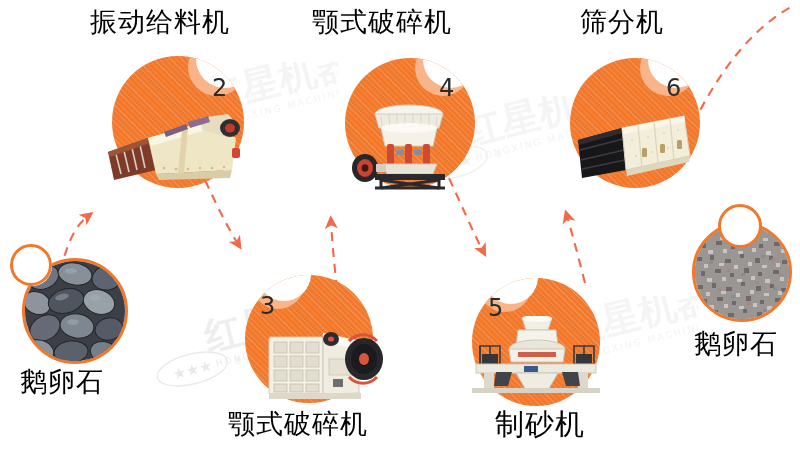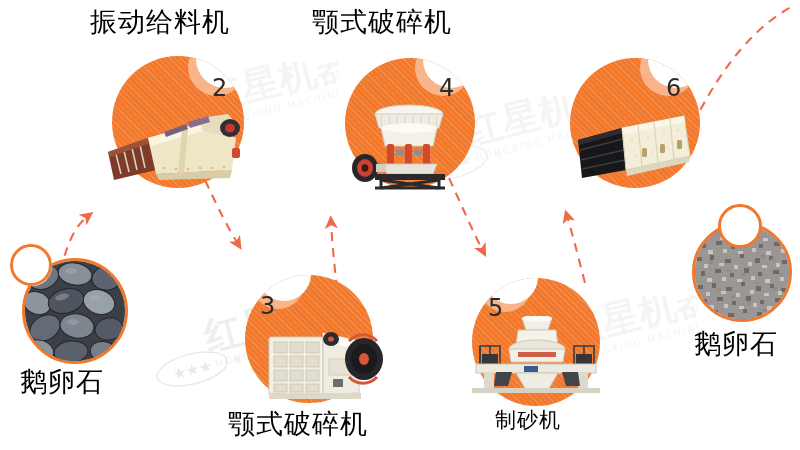--- a/index.html
+++ b/index.html
@@ -76,21 +76,21 @@
   
   .label{
     position:absolute;
     color:#000000;
     font-size:27px;
     line-height:1;
     white-space:nowrap;
     letter-spacing:1px;
     font-family:"DejaVu Sans","Liberation Sans",sans-serif;
   }
-  .label.small{font-size:21px;}
+  .label.small{font-size:29px;}
 </style>
 </head>
 <body>
 
 <div id="stage">
 
   <svg id="arrows" viewBox="0 0 800 450" xmlns="http://www.w3.org/2000/svg">
     <defs>
       <marker id="ah" markerWidth="7" markerHeight="7" refX="3.2" refY="3.5" orient="auto" markerUnits="strokeWidth">
         <path d="M0,0.4 L6.4,3.5 L0,6.6 L1.6,3.5 Z" fill="#F2694A"></path>
@@ -362,20 +362,21 @@
         <rect x="112" y="57" width="10" height="16"></rect>
       </g>
 
       <path d="M30,56 L46,56 L42,70 L28,70 Z" fill="#43434a"></path>
       <path d="M96,56 L112,56 L114,70 L100,70 Z" fill="#43434a"></path>
       <rect x="6" y="72" width="128" height="5" fill="#d6d2c4"></rect>
     </svg>
   </div>
   <div class="label small" style="left:495px;top:410px;">制砂机</div>
 
+  <div class="label" style="left:580px;top:8px;">筛分机</div>
   <div class="node" style="left:570px;top:58px;width:130px;height:130px;">
     <div class="disc" style="width:130px;height:130px;">
       <div class="notch-ring" style="left:70px;top:-18px;width:56px;height:56px;"></div>
       <div class="notch" style="left:78px;top:-26px;width:56px;height:56px;"></div>
     </div>
     <div class="node-num" style="left:96px;top:18px;">6</div>
     <svg class="machine" style="left:6px;top:52px;" width="122" height="72" viewBox="0 0 122 72">
 
       <path d="M2,30 L46,18 L50,60 L6,68 Z" fill="#17171a"></path>
       <g stroke="#3c3c42" stroke-width="1.6">

